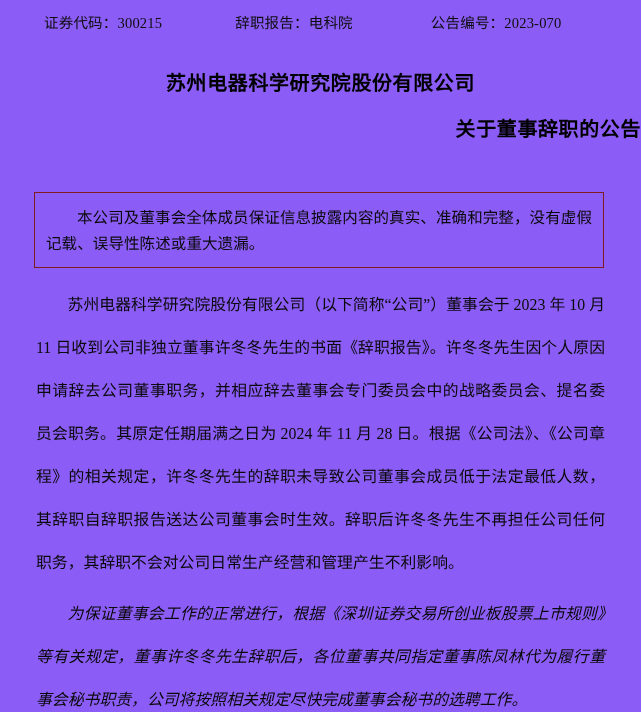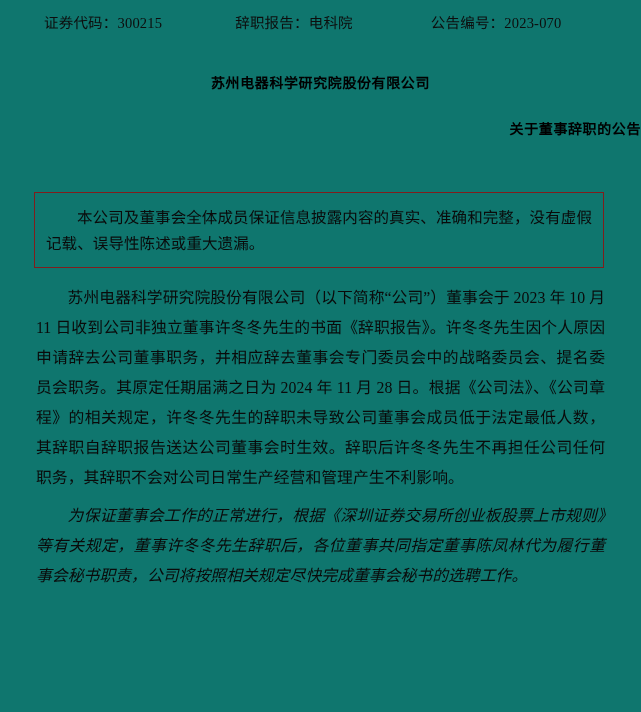--- a/index.html
+++ b/index.html
@@ -13,21 +13,21 @@
     font-family: "Liberation Serif", "DejaVu Serif", serif;
     color: #101010;
     -webkit-font-smoothing: antialiased;
   }
 
   .page {
     position: relative;
     width: 641px;
     height: 712px;
     margin: 0 auto;
-    background: #0f766e;
+    background: #8b5cf6;
     overflow: hidden;
     box-sizing: border-box;
   }
 
   
   .meta-row {
     position: absolute;
     top: 12px;
     left: 36px;
     right: 36px;
@@ -52,22 +52,22 @@
   
   .title-block {
     position: absolute;
     top: 66px;
     left: 0;
     width: 100%;
     text-align: center;
   }
 
   .title-line {
-    font-family: Liberation Sans, sans-serif;
-    font-size: 14px;
+    font-family: Liberation Serif, serif;
+    font-size: 20px;
     font-weight: bold;
     line-height: 34px;
     color: #000000;
     letter-spacing: 0.6px;
   }
 
   .title-line + .title-line {
     margin-top: 12px;
     text-align: right;
   }
@@ -100,21 +100,21 @@
   .body-block {
     position: absolute;
     top: 283px;
     left: 36px;
     width: 569px;
   }
 
   .para {
     font-family: "Liberation Serif", "DejaVu Serif", serif;
     font-size: 15.8px;
-    line-height: 30px;
+    line-height: 43px;
     color: #0a0a0a;
     text-align: justify;
     text-justify: inter-ideograph;
     text-indent: 2em;
     letter-spacing: 0.05px;
     margin: 0 0 8px 0;
   }
 
   .para:last-child { margin-bottom: 12px; font-style: italic; }
 </style>

